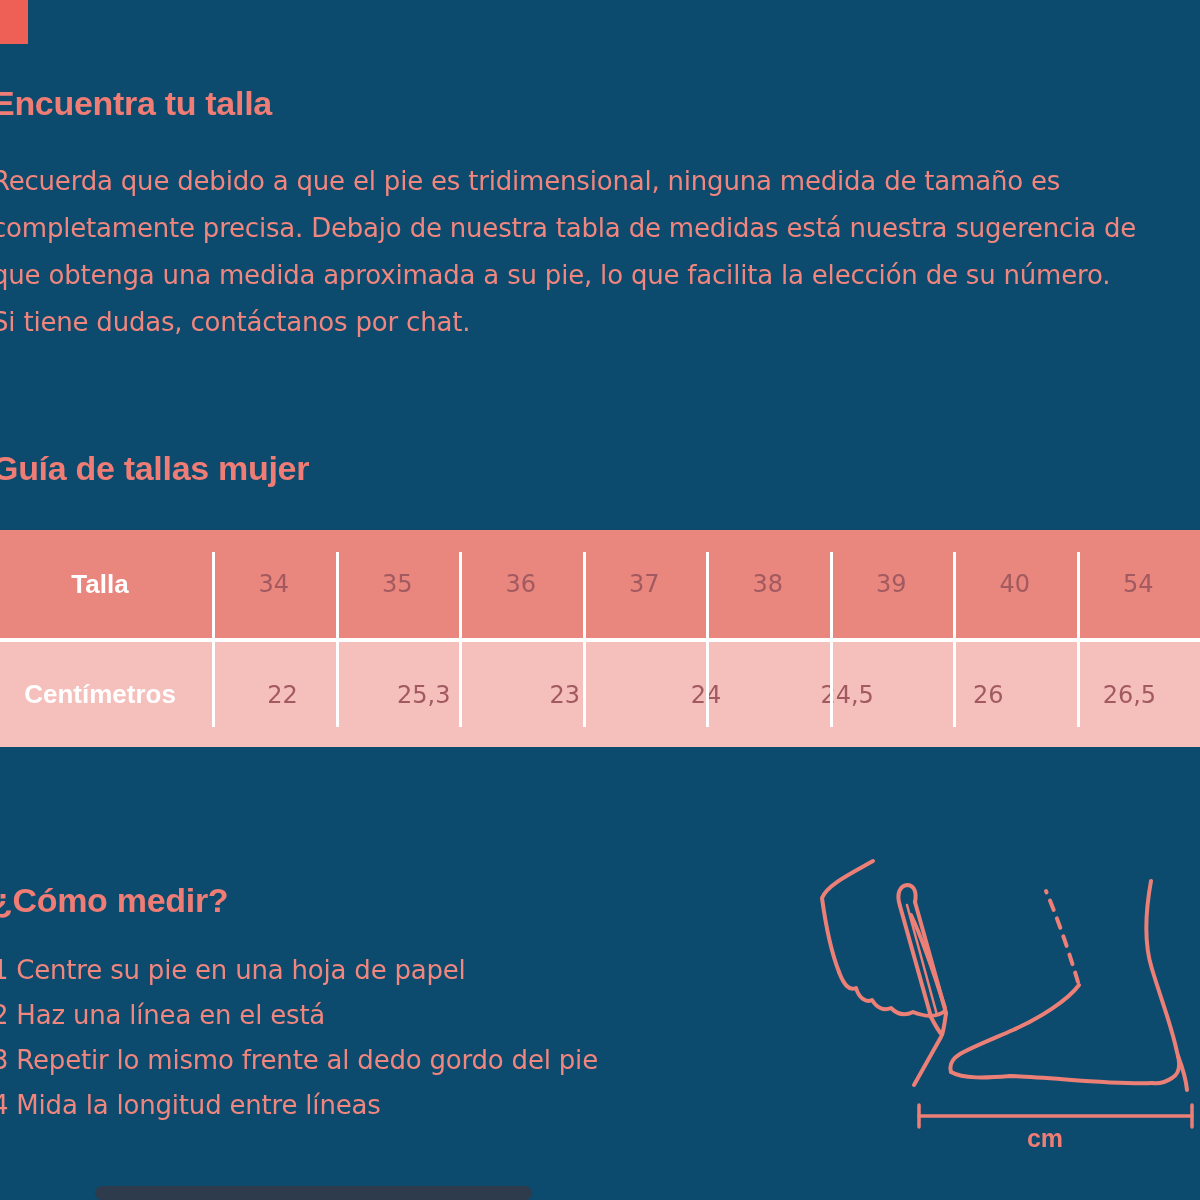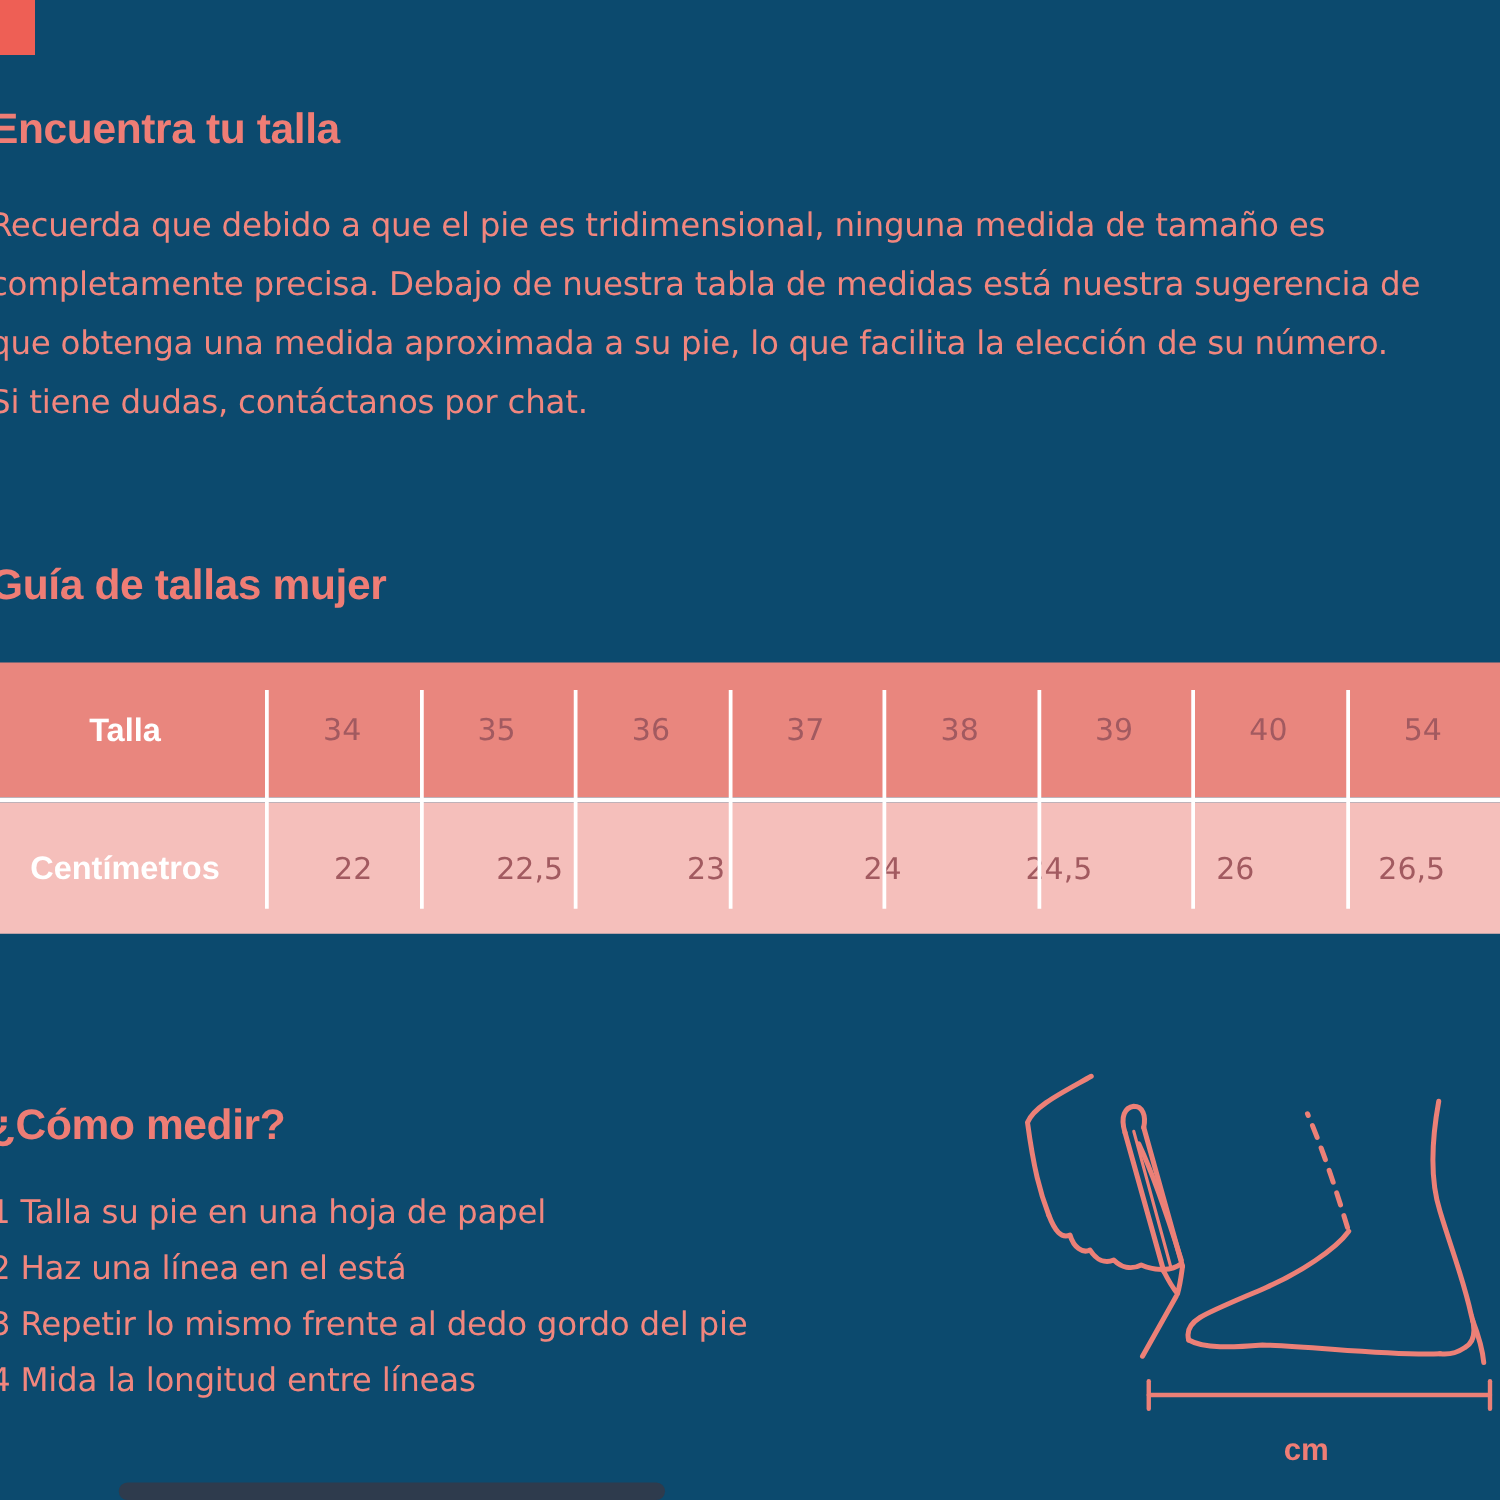--- a/index.html
+++ b/index.html
@@ -42,21 +42,21 @@
 
   
   .steps{position:absolute;left:-8px;top:948px;color:var(--accent-text);
          font-size:26px;letter-spacing:-0.2px;line-height:45px;white-space:nowrap;}
   .step .num{margin-right:8px;}
 
   
   .foot-illustration{position:absolute;left:800px;top:858px;}
   .cm-label{position:absolute;left:985px;top:1124px;width:120px;text-align:center;
             color:var(--accent-heading);font-family:"Liberation Sans",sans-serif;
-            font-weight:bold;font-size:25px;margin-top:22px;}
+            font-weight:bold;font-size:25px;}
 
   
   .corner-accent{position:absolute;left:0;top:0;width:28px;height:44px;background:var(--corner-accent);}
   .bottom-bar{position:absolute;left:95px;top:1186px;width:437px;height:14px;border-radius:7px;
               background:var(--bottom-bar);}
 </style>
 </head>
 <body>
 
 <div class="page">
@@ -83,42 +83,42 @@
       <div class="st-cell st-val">37</div>
       <div class="st-cell st-val">38</div>
       <div class="st-cell st-val">39</div>
       <div class="st-cell st-val">40</div>
       <div class="st-cell st-val">54</div>
     </div>
     <div class="st-row-sep"></div>
     <div class="st-row st-row-cm">
       <div class="st-cell st-label">Centímetros</div>
       <div class="st-cell st-val">22</div>
-      <div class="st-cell st-val">22,5</div>
+      <div class="st-cell st-val">25,3</div>
       <div class="st-cell st-val">23</div>
       <div class="st-cell st-val">24</div>
       <div class="st-cell st-val">24,5</div>
       <div class="st-cell st-val">26</div>
       <div class="st-cell st-val">26,5</div>
     </div>
     <div class="st-vline" style="left:224px"></div>
     <div class="st-vline" style="left:347.5px"></div>
     <div class="st-vline" style="left:471px"></div>
     <div class="st-vline" style="left:594.5px"></div>
     <div class="st-vline" style="left:718px"></div>
     <div class="st-vline" style="left:841.5px"></div>
     <div class="st-vline" style="left:965px"></div>
     <div class="st-vline" style="left:1088.5px"></div>
   </div>
 
   <h2 class="h-title" id="title-measure">¿Cómo medir?</h2>
 
   <div class="steps">
     <div class="step">
-      <span class="num">1</span><span>Talla su pie en una hoja de papel</span>
+      <span class="num">1</span><span>Centre su pie en una hoja de papel</span>
     </div>
     <div class="step">
       <span class="num">2</span><span>Haz una línea en el está</span>
     </div>
     <div class="step">
       <span class="num">3</span><span>Repetir lo mismo frente al dedo gordo del pie</span>
     </div>
     <div class="step">
       <span class="num">4</span><span>Mida la longitud entre líneas</span>
     </div>

